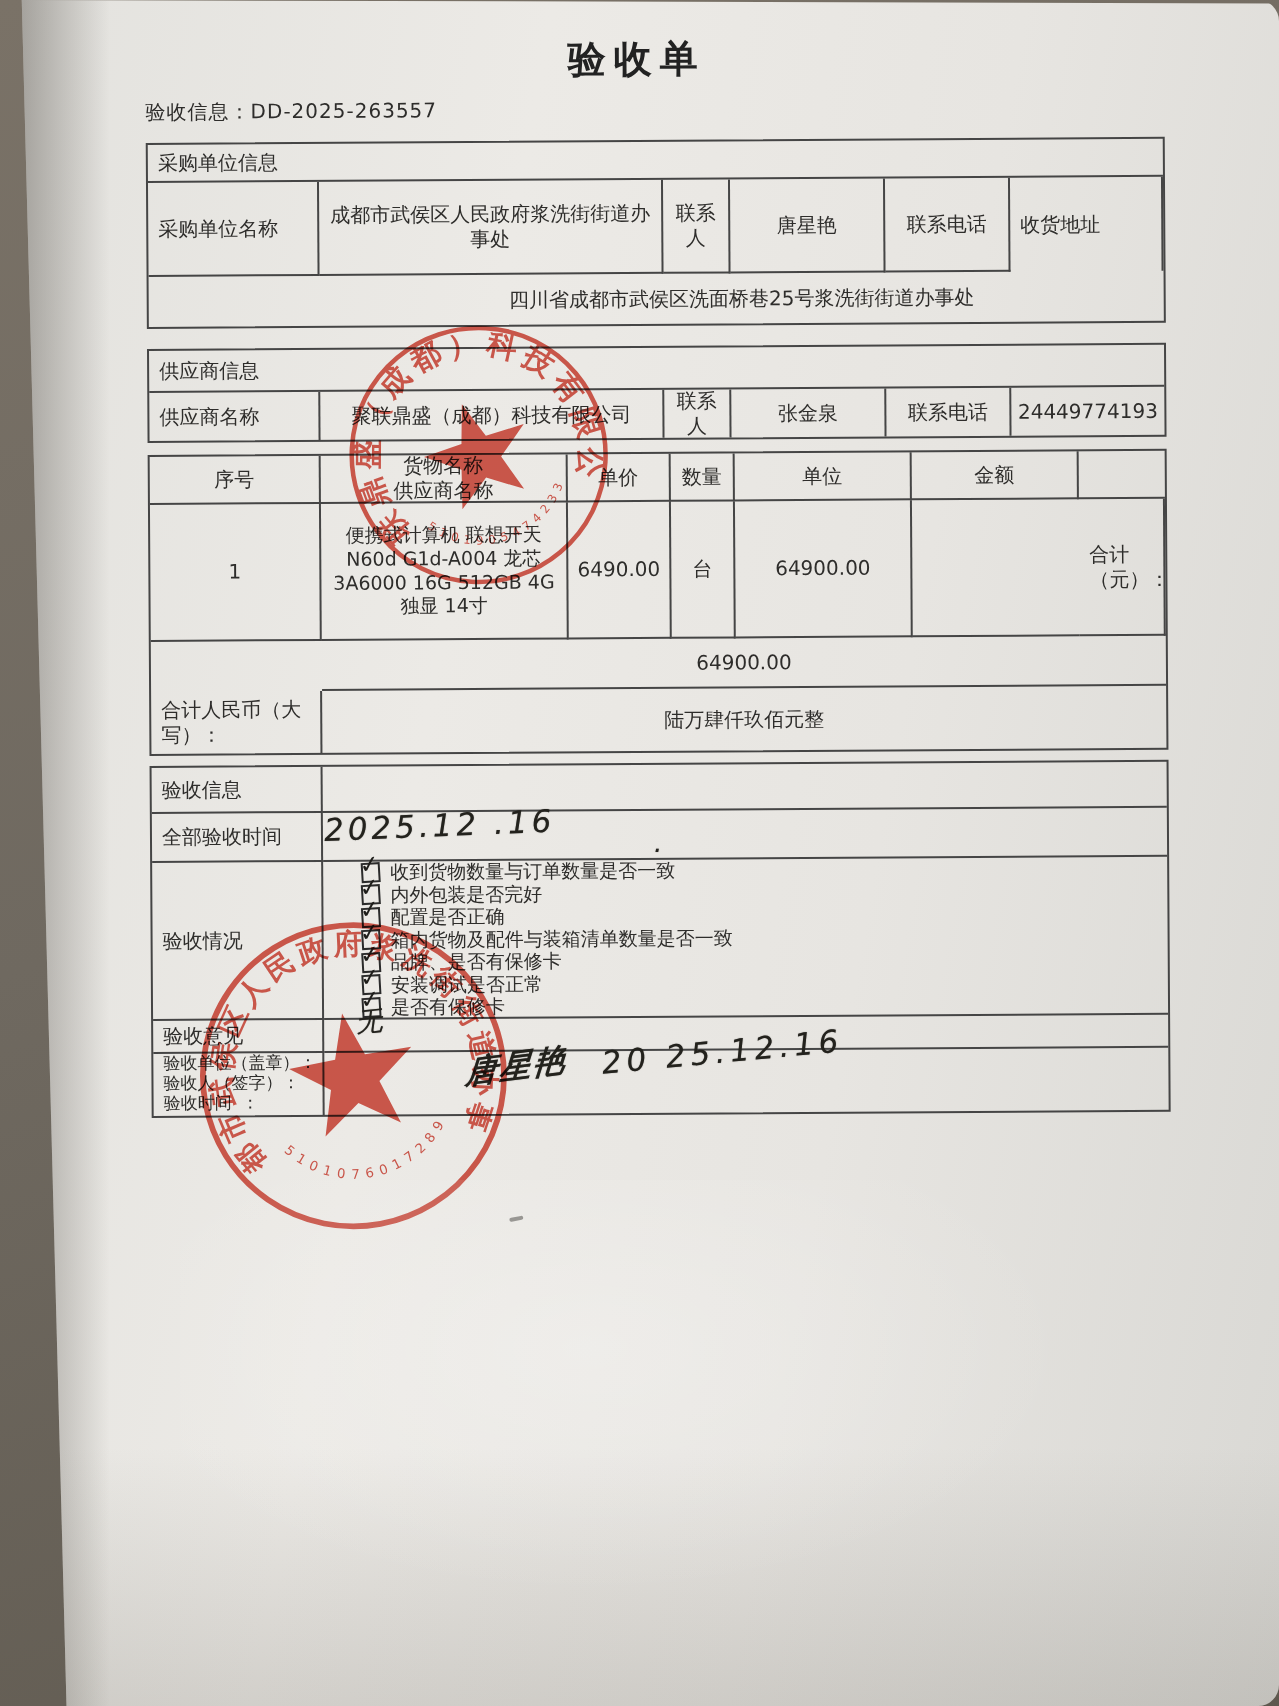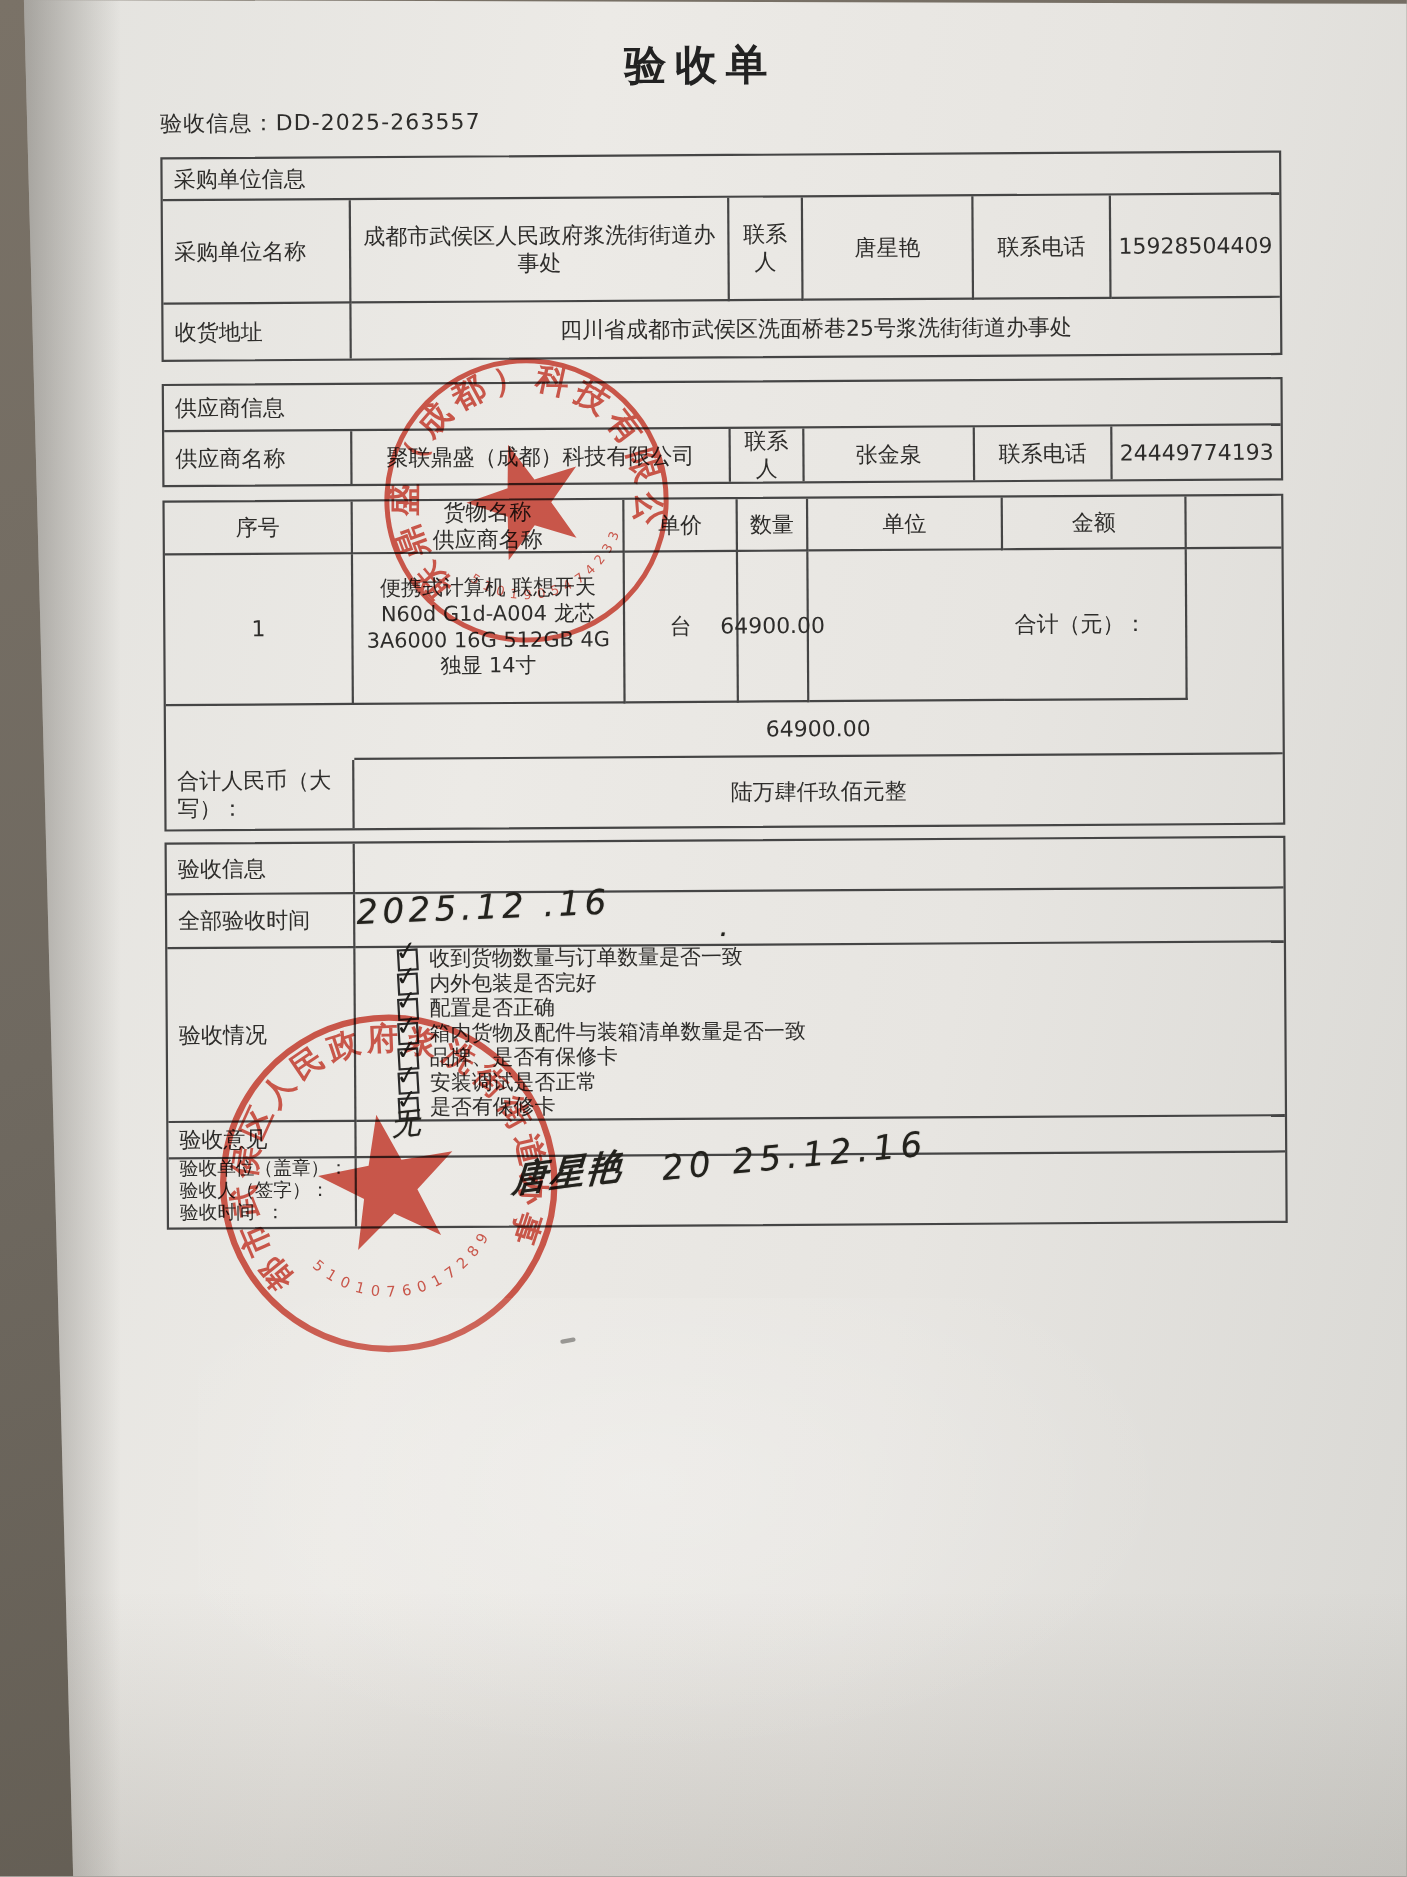--- a/index.html
+++ b/index.html
@@ -11,20 +11,21 @@
   body{
     width:1279px;height:1706px;position:relative;overflow:hidden;
     background:linear-gradient(160deg,#7a7267 0%,#6f6960 45%,#5f594f 100%);
     font-family:"DejaVu Sans","Liberation Sans",sans-serif;
     color:var(--ink);
   }
   #paper{
     position:absolute;inset:0;
     background:linear-gradient(100deg,#e3e2de 0%,#eceae6 35%,#e7e5e1 65%,#d9d8d4 100%);
     clip-path:polygon(1.7% 0%,100% 0.2%,100% 100%,5.2% 100%);
+    border-radius:21px;
   }
   .edge-shade{position:absolute;left:0;top:0;bottom:0;width:110px;
     background:linear-gradient(90deg,rgba(55,50,43,.45),rgba(55,50,43,0));pointer-events:none;}
   .bottom-shade{position:absolute;left:0;right:0;bottom:0;height:260px;
     background:linear-gradient(180deg,rgba(90,85,75,0),rgba(90,85,75,.18));pointer-events:none;}
   .sheen{position:absolute;left:180px;top:1180px;width:900px;height:420px;
     background:radial-gradient(ellipse at 45% 40%,rgba(255,255,255,.25),rgba(255,255,255,0) 70%);pointer-events:none;}
   #doc{position:absolute;inset:0;transform:rotate(-0.35deg);transform-origin:50% 30%;}
 
   .title{position:absolute;left:0;top:34px;width:1279px;text-align:center;
@@ -79,21 +80,20 @@
     <div class="title">验收单</div>
     <div class="orderline"><span>验收信息：</span><span>DD-2025-263557</span></div>
 
     <div class="tbl" id="t1">
       <div class="cell lab bb span-all">采购单位信息</div>
       <div class="cell lab br bb">采购单位名称</div>
       <div class="cell br bb">成都市武侯区人民政府浆洗街街道办事处</div>
       <div class="cell br bb">联系人</div>
       <div class="cell br bb">唐星艳</div>
       <div class="cell br bb">联系电话</div>
-      <div class="cell bb">15928504409</div>
       <div class="cell lab br">收货地址</div>
       <div class="cell span-rest">四川省成都市武侯区洗面桥巷25号浆洗街街道办事处</div>
     </div>
 
     <div class="tbl" id="t2">
       <div class="cell lab bb span-all">供应商信息</div>
       <div class="cell lab br">供应商名称</div>
       <div class="cell br">聚联鼎盛（成都）科技有限公司</div>
       <div class="cell br">联系人</div>
       <div class="cell br">张金泉</div>
@@ -108,20 +108,21 @@
         <span>供应商名称</span>
       </div>
       <div class="cell br bb">单价</div>
       <div class="cell br bb">数量</div>
       <div class="cell br bb">单位</div>
       <div class="cell br bb">金额</div>
       <div class="cell bb"></div>
 
       <div class="cell br bb">1</div>
       <div class="cell br bb goods-name">便携式计算机 联想开天N60d G1d-A004 龙芯3A6000 16G 512GB 4G独显 14寸</div>
+      <div class="cell br bb">6490.00</div>
       <div class="cell br bb">台</div>
       <div class="cell br bb">64900.00</div>
       <div class="cell bb"></div>
 
       <div class="cell lab br bb">合计（元）：</div>
       <div class="cell bb span-rest">64900.00</div>
 
       <div class="cell lab br">合计人民币（大写）：</div>
       <div class="cell span-rest">陆万肆仟玖佰元整</div>
     </div>

